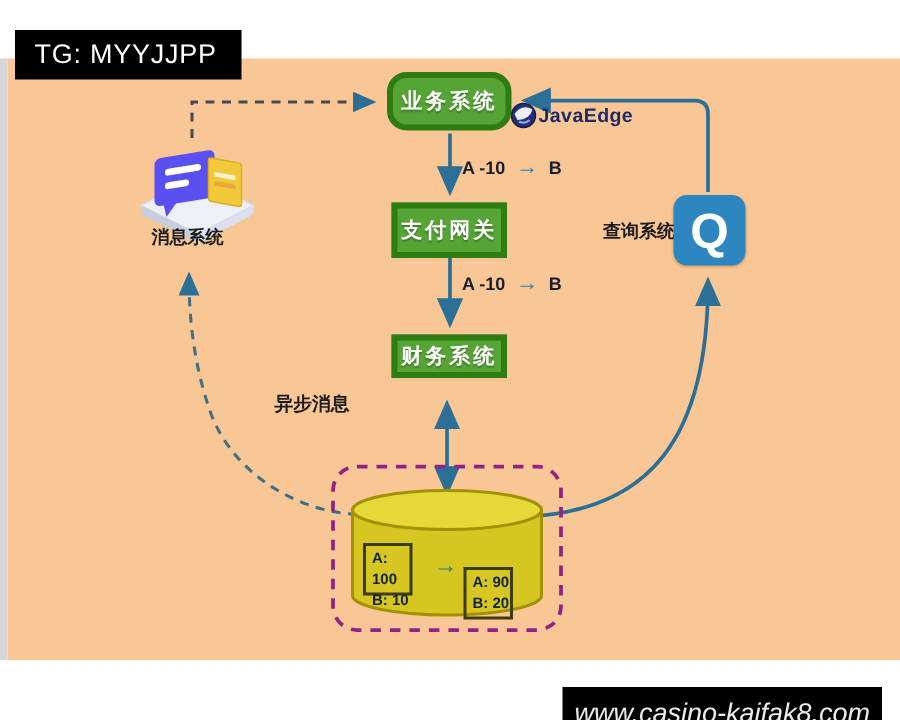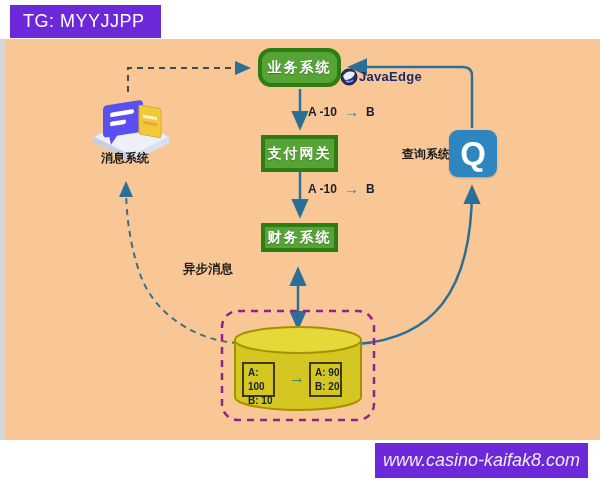--- a/index.html
+++ b/index.html
@@ -1,21 +1,21 @@
 <!DOCTYPE html>
 <html><head>
 <meta charset="utf-8">
 <style>
   html,body{margin:0;padding:0;}
   body{font-family:"Liberation Sans","DejaVu Sans",sans-serif;background:#ffffff;}
   .stage{position:relative;width:600px;height:480px;background:#ffffff;overflow:hidden;}
   .panel{position:absolute;left:5px;top:39px;width:595px;height:401px;background:#f9c795;}
   .edge-strip{position:absolute;left:0;top:39px;width:5px;height:401px;background:#d6d6d6;}
   .svg-layer{position:absolute;left:0;top:0;width:600px;height:480px;pointer-events:none;}
-  .badge{position:absolute;background:#6d28d9;color:#ffffff;display:flex;align-items:center;}
+  .badge{position:absolute;background:#000000;color:#ffffff;display:flex;align-items:center;margin-top:15px;}
   .badge.tl{left:10px;top:5px;width:138px;height:33px;font-size:18px;padding-left:13px;letter-spacing:.5px;}
   .badge.br{left:375px;top:443px;width:213px;height:35px;font-size:18px;justify-content:center;color:#ececec;font-style:italic;}
   .node{position:absolute;background:#56a336;border:4px solid #2e7d13;box-sizing:border-box;
         display:flex;align-items:center;justify-content:center;color:#ffffff;font-weight:bold;
         font-size:14px;letter-spacing:2px;text-shadow:0 1px 1px rgba(0,0,0,.25);}
   .lbl{position:absolute;font-weight:bold;color:#1c1c1c;}
   .transfer{position:absolute;display:flex;align-items:center;gap:7px;font-size:12px;font-weight:bold;color:#1a1d2e;justify-content:space-between;}
   .transfer .arr{color:#2c7fae;font-size:15px;line-height:1;}
   .qbox{position:absolute;left:449px;top:130px;width:48px;height:47px;background:#2e86c1;border-radius:9px;
         display:flex;align-items:center;justify-content:center;color:#ffffff;font-weight:bold;font-size:33px;
@@ -121,17 +121,17 @@
 
   <div class="qbox">
     <span>Q</span>
   </div>
 
   <div class="dbcell" style="left:242px;top:362px;">
     <div>A:  100</div>
     <div>B:  10</div>
   </div>
   <div class="dbarrow">→</div>
-  <div class="dbcell" style="left:309px;top:362px;">
+  <div class="dbcell" style="left:309px;top:378px;">
     <div>A:  90</div>
     <div>B:  20</div>
   </div>
 </div>
 
 </body></html>

